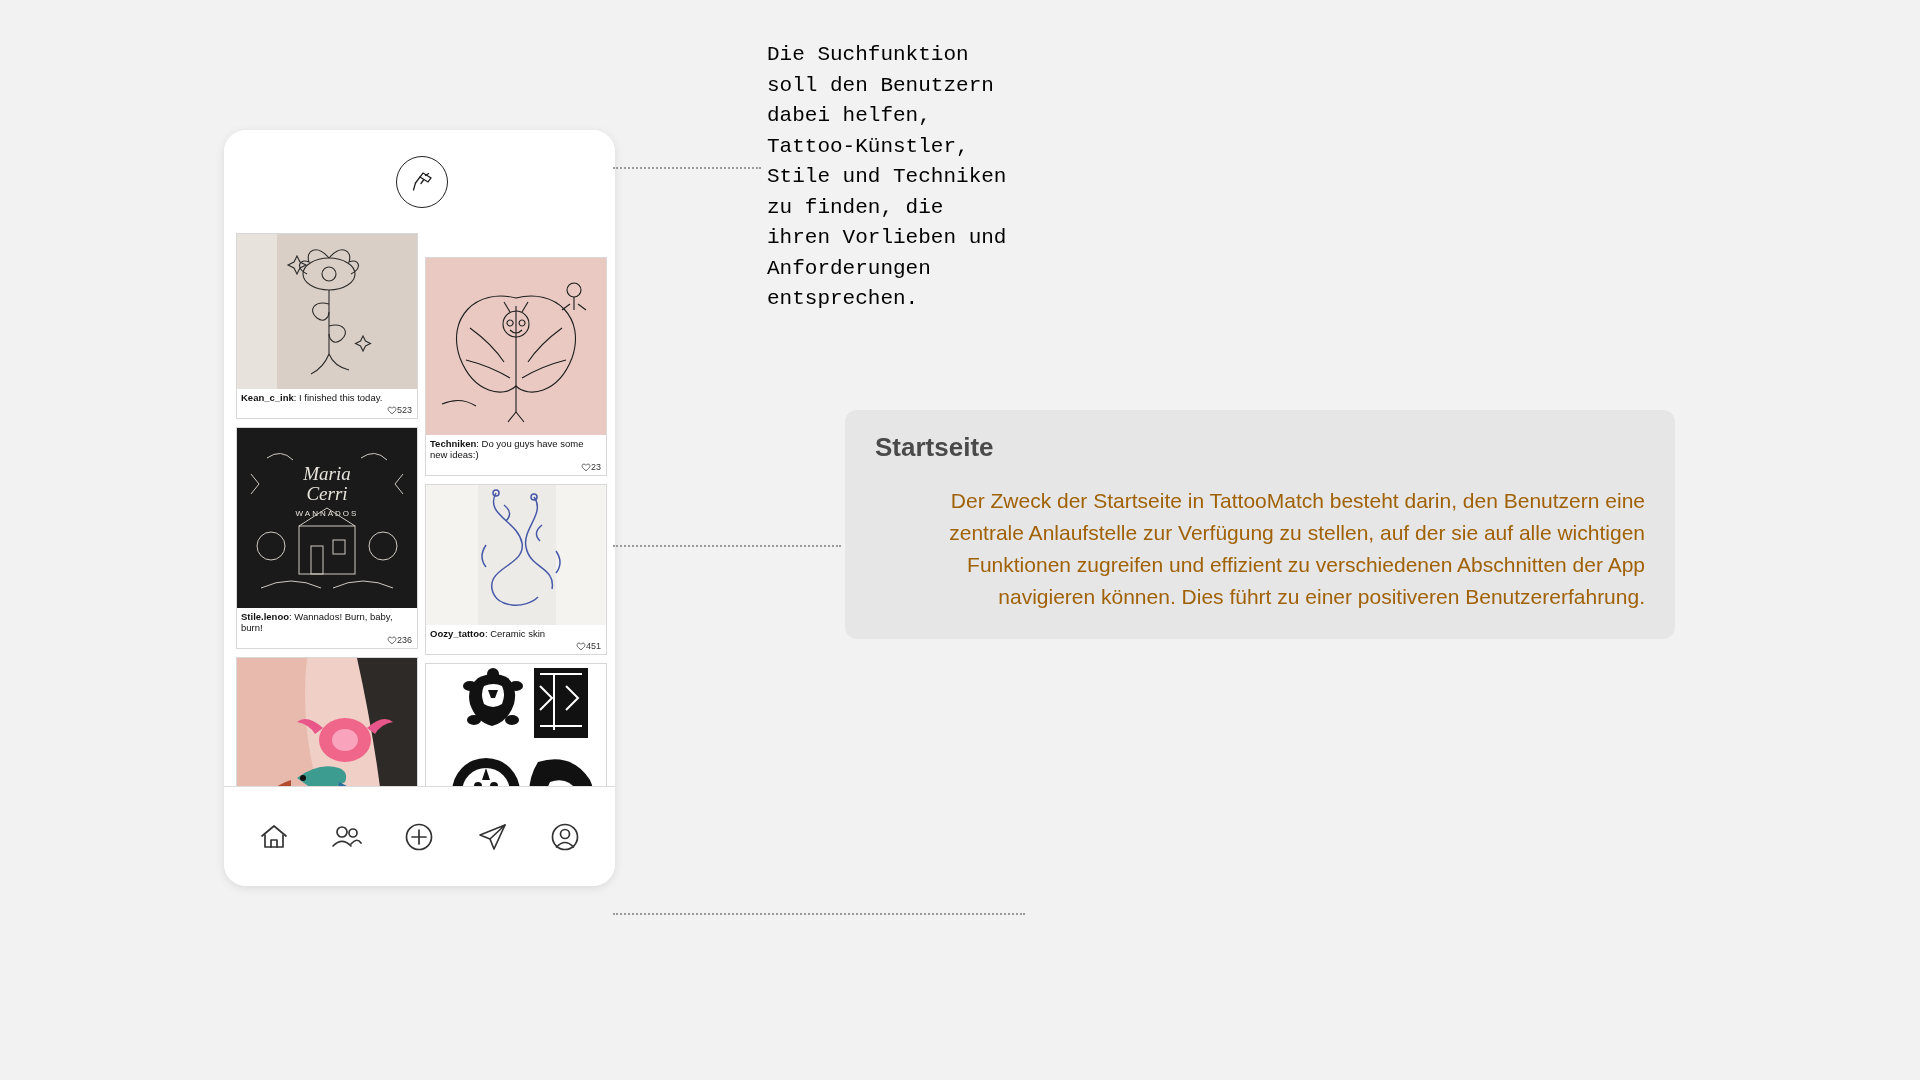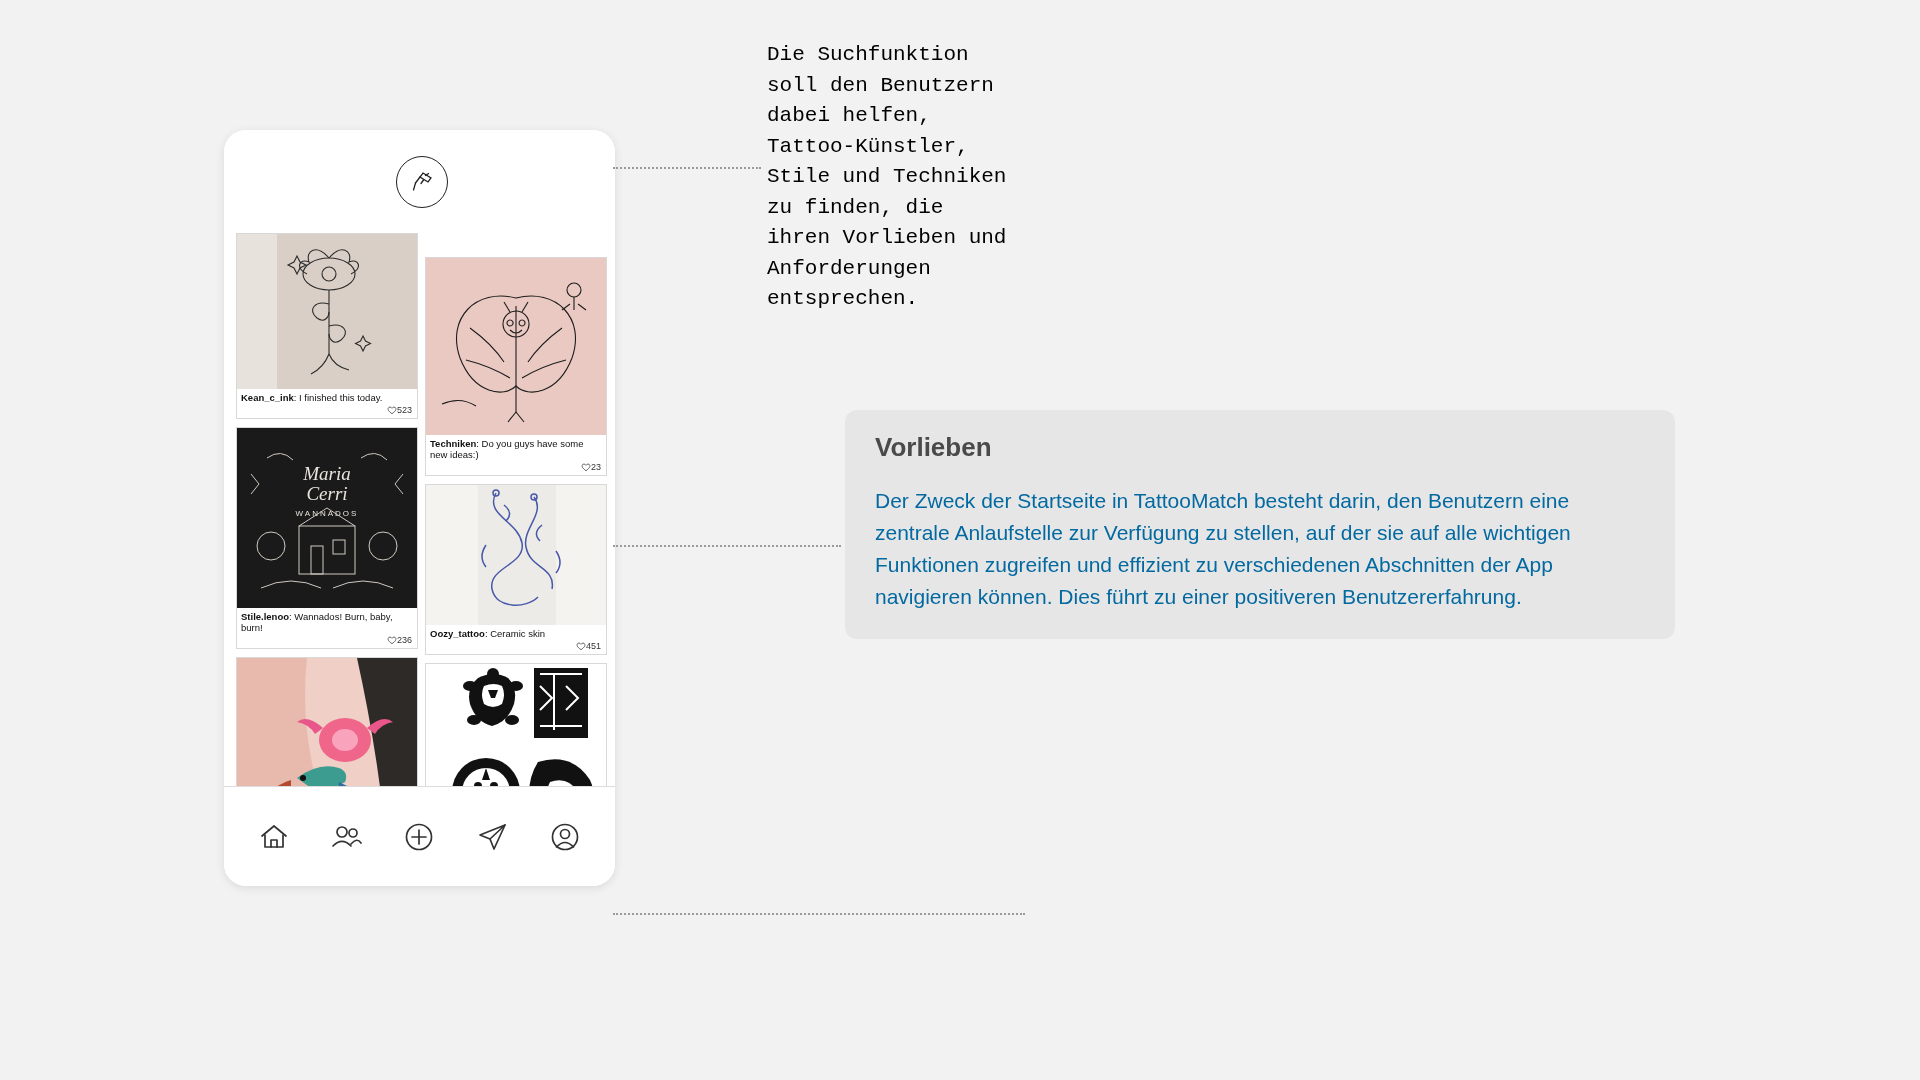--- a/index.html
+++ b/index.html
@@ -154,21 +154,22 @@
   #panel-start h2 {
     margin: 0 0 22px 0;
     font-size: 26px;
     color: #4a4a4a;
     font-weight: bold;
   }
   #panel-start p {
     margin: 0;
     font-size: 21px;
     line-height: 32px;
-    color: #0369a1;
+    color: #a16207;
+    text-align: right;
   }
 
   .dots {
     position: absolute;
     height: 2px;
     border-top: 2px dotted #9a9a9a;
   }
   #dots-search { left: 613px; top: 167px; width: 148px; }
   #dots-start  { left: 613px; top: 545px; width: 228px; }
   #dots-tab    { left: 613px; top: 913px; width: 412px; }
@@ -466,18 +467,18 @@
 
   </div>
 
   <div class="dots" id="dots-search"></div>
   <div class="dots" id="dots-start"></div>
   <div class="dots" id="dots-tab"></div>
 
   <div class="note" id="note-search">Die Suchfunktion soll den Benutzern dabei helfen, Tattoo-Künstler, Stile und Techniken zu finden, die ihren Vorlieben und Anforderungen entsprechen.</div>
 
   <div id="panel-start">
-    <h2>Vorlieben</h2>
+    <h2>Startseite</h2>
     <p>Der Zweck der Startseite in TattooMatch besteht darin, den Benutzern eine zentrale Anlaufstelle zur Verfügung zu stellen, auf der sie auf alle wichtigen Funktionen zugreifen und effizient zu verschiedenen Abschnitten der App navigieren können. Dies führt zu einer positiveren Benutzererfahrung.</p>
   </div>
 
 
 </div>
 
 </body></html>

